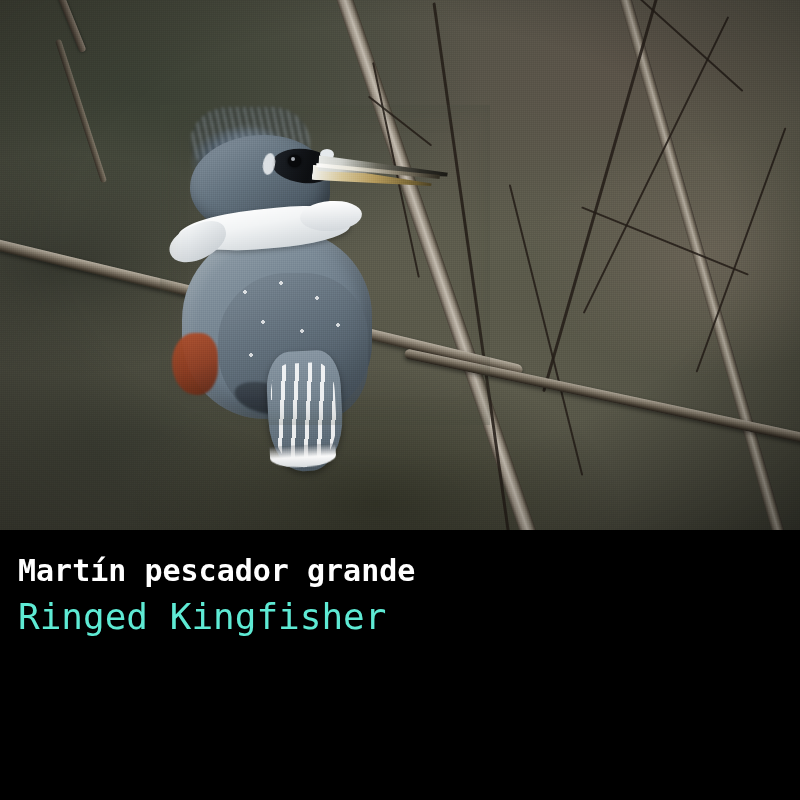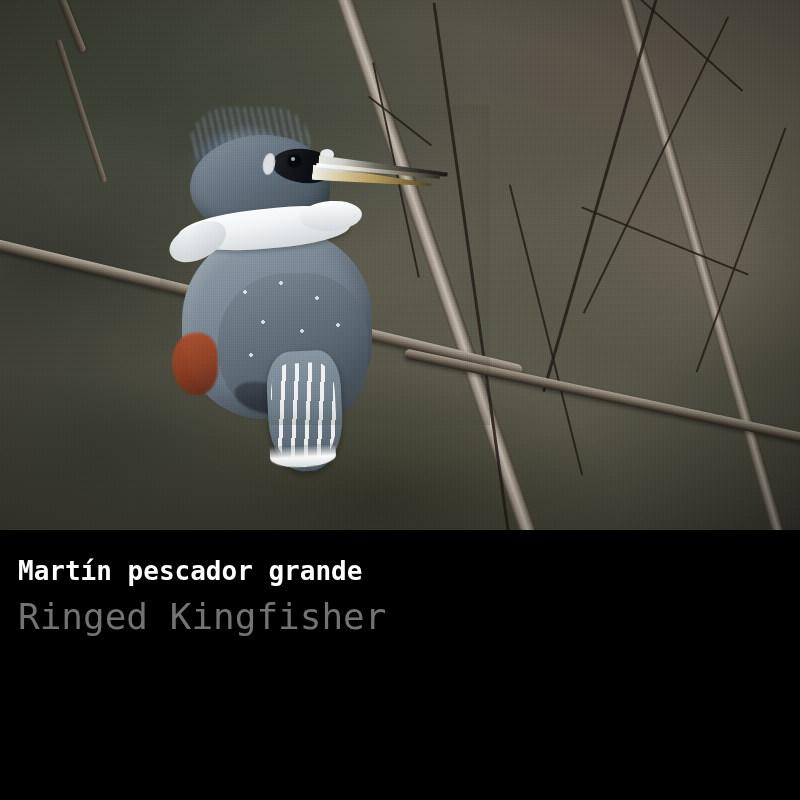--- a/index.html
+++ b/index.html
@@ -155,22 +155,22 @@
   .feet{left:74px;top:278px;width:60px;height:30px;border-radius:50%;
      background:linear-gradient(160deg,#3e4750 0%,#20262c 100%);transform:rotate(14deg);
      filter:blur(1px);opacity:.9;}
   .softedge{left:0;top:0;width:330px;height:320px;
      box-shadow:inset 0 0 26px rgba(70,74,60,.35);}
 
   
   #caption{position:absolute;left:0;top:530px;width:800px;height:270px;background:#000;}
   #titles{position:absolute;left:18px;top:18px;width:574px;overflow:hidden;}
   .t-line{white-space:nowrap;overflow:hidden;}
-  .t1{font-size:26px;font-weight:bold;color:#ffffff;line-height:46px;letter-spacing:0px;}
-  .t2{font-size:36px;font-weight:normal;color:#737373;line-height:46px;}
+  .t1{font-size:30px;font-weight:bold;color:#ffffff;line-height:46px;letter-spacing:0px;}
+  .t2{font-size:36px;font-weight:normal;color:#5eead4;line-height:46px;}
   .t3{font-size:30px;font-weight:bold;color:#ffffff;line-height:44px;}
 </style>
 </head>
 <body>
 
 <div id="card">
 
   <div id="photo">
     <div class="pbase bg1"></div>
     <div class="pbase bg2"></div>

